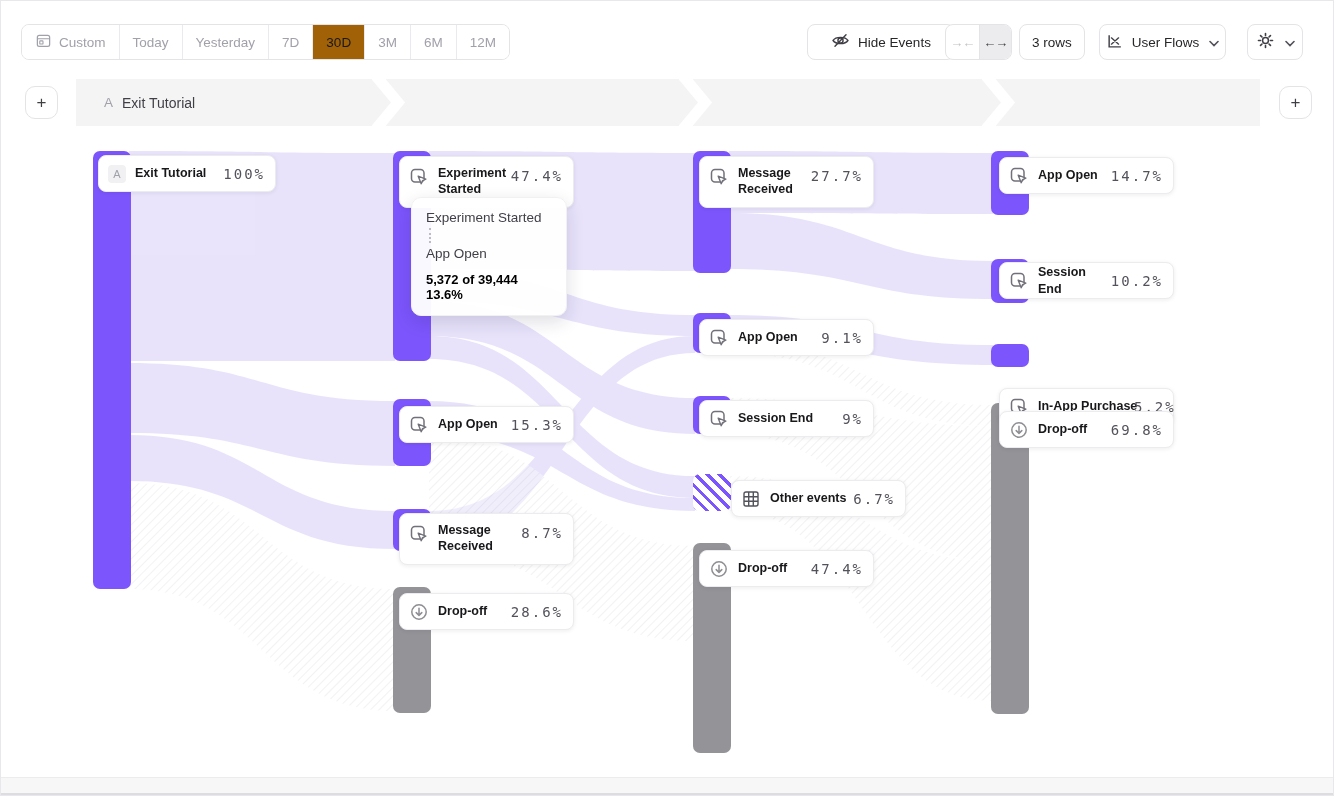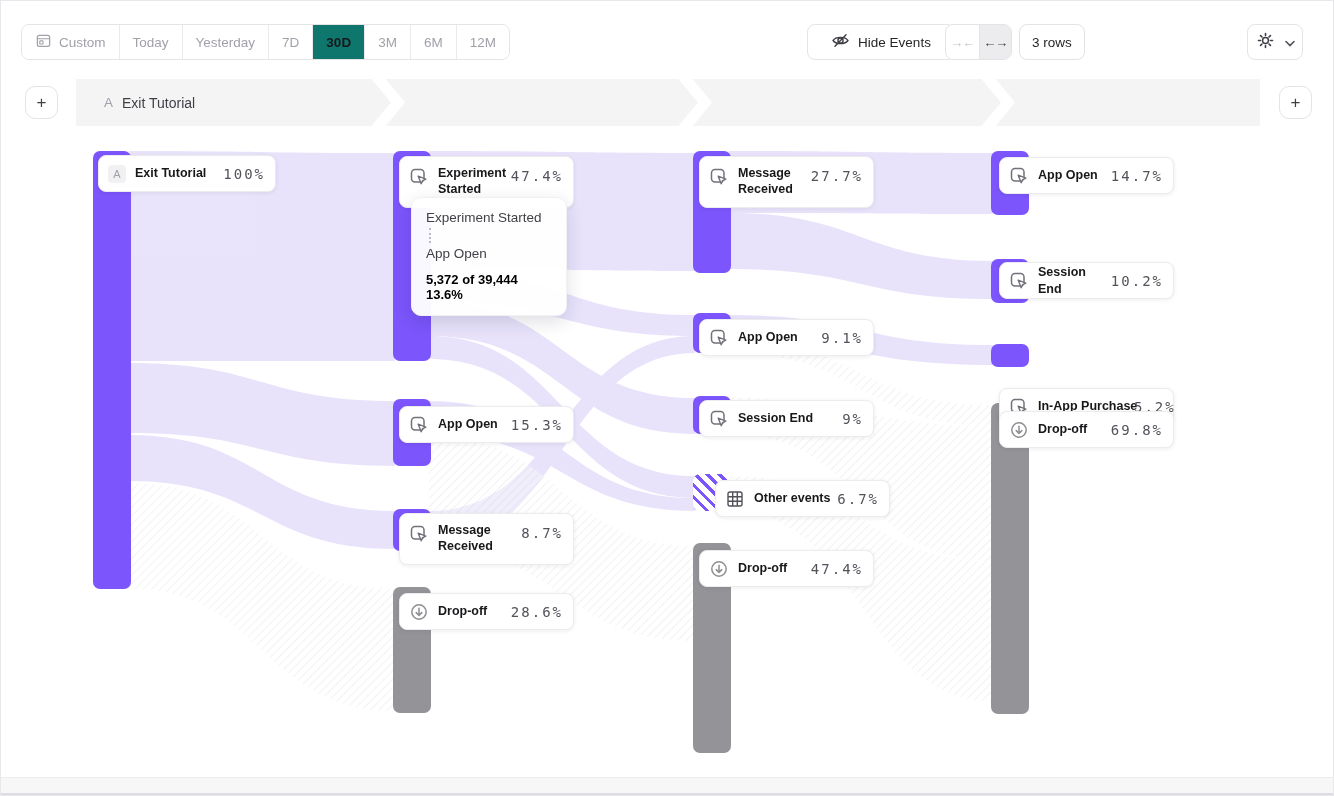--- a/index.html
+++ b/index.html
@@ -8,21 +8,21 @@
   #app { position:absolute; inset:0; width:1334px; height:796px; background:#fff;
          border:1px solid #e7e7ec; }
 
   
   .seg-group { position:absolute; top:23px; height:36px; display:flex; align-items:stretch;
                background:#fff; border:1px solid #e4e4e7; border-radius:8px; overflow:hidden; }
   .seg-btn { display:flex; align-items:center; justify-content:center; gap:7px;
              padding:0 13px; font-size:13.5px; color:#a1a1aa; background:#fff;
              border-right:1px solid #e9e9ee; cursor:pointer; white-space:nowrap; }
   .seg-btn:last-child { border-right:none; }
-  .seg-btn.sel { background:#0f766e; color:#18181b; font-weight:bold; }
+  .seg-btn.sel { background:#a16207; color:#18181b; font-weight:normal; }
   .tool-btn { position:absolute; top:23px; height:36px; display:flex; align-items:center;
               justify-content:center; gap:8px; background:#fff; border:1px solid #e4e4e7;
               border-radius:8px; font-size:13.5px; color:#27272a; font-weight:500; cursor:pointer; }
   .arrow-seg { position:absolute; top:23px; height:36px; display:flex; border:1px solid #e4e4e7;
                border-radius:8px; overflow:hidden; background:#fff; }
   .arrow-half { width:33px; display:flex; align-items:center; justify-content:center;
                 font-size:13px; letter-spacing:-1px; cursor:pointer; }
   .arrow-half.dim { color:#c2c2c8; }
   .arrow-half.sel { background:#ececee; color:#3f3f46; border-left:1px solid #e4e4e7; }
   .chev { display:inline-block; margin-left:2px; }
@@ -148,20 +148,34 @@
       </div>
     <div class="arrow-half sel">
         <span>←→</span>
       </div>
   </div>
 
   <div class="tool-btn" style="left:1018px;width:66px;">
     <span>3 rows</span>
   </div>
 
+  <div class="tool-btn" style="left:1098px;width:127px;">
+    <span>
+      <svg width="18" height="18" viewBox="0 0 20 20">
+          <path d="M3.5 3.5 V16.5 H16.5" fill="none" stroke="#3f3f46" stroke-width="1.6"></path>
+          <path d="M6 6.5 L14 13.5 M6 13.5 L14 6.5" fill="none" stroke="#3f3f46" stroke-width="1.5" stroke-linecap="round"></path>
+        </svg>
+    </span>
+    <span>User Flows</span>
+    <span class="chev">
+      <svg width="10" height="7" viewBox="0 0 10 7">
+          <path d="M1 1.5 L5 5.5 L9 1.5" fill="none" stroke="#52525b" stroke-width="1.6" stroke-linecap="round"></path>
+        </svg>
+    </span>
+  </div>
 
   <div class="tool-btn" style="left:1246px;width:56px;">
     <span>
       <svg width="19" height="19" viewBox="0 0 20 20">
           <circle cx="10" cy="10" r="3.1" fill="none" stroke="#3f3f46" stroke-width="1.6"></circle>
           <path d="M10 2.6 V4.8 M10 15.2 V17.4 M2.6 10 H4.8 M15.2 10 H17.4 M4.8 4.8 L6.3 6.3 M13.7 13.7 L15.2 15.2 M15.2 4.8 L13.7 6.3 M6.3 13.7 L4.8 15.2" stroke="#3f3f46" stroke-width="1.7" stroke-linecap="round"></path>
         </svg>
     </span>
     <span class="chev">
       <svg width="10" height="7" viewBox="0 0 10 7">
@@ -288,21 +302,21 @@
     </div>
     <div class="card h1" style="left:698px;top:399px;">
       <span class="nicon">
           <svg width="20" height="20">
             <use href="#i-event"></use>
           </svg>
         </span>
       <span class="nlabel">Session End</span>
       <span class="npct">9%</span>
     </div>
-    <div class="card h1" style="left:714px;top:479px;">
+    <div class="card h1" style="left:730px;top:479px;">
       <span class="nicon">
           <svg width="20" height="20">
             <use href="#i-grid"></use>
           </svg>
         </span>
       <span class="nlabel">Other events</span>
       <span class="npct">6.7%</span>
     </div>
     <div class="card h1" style="left:698px;top:549px;">
       <span class="nicon">

